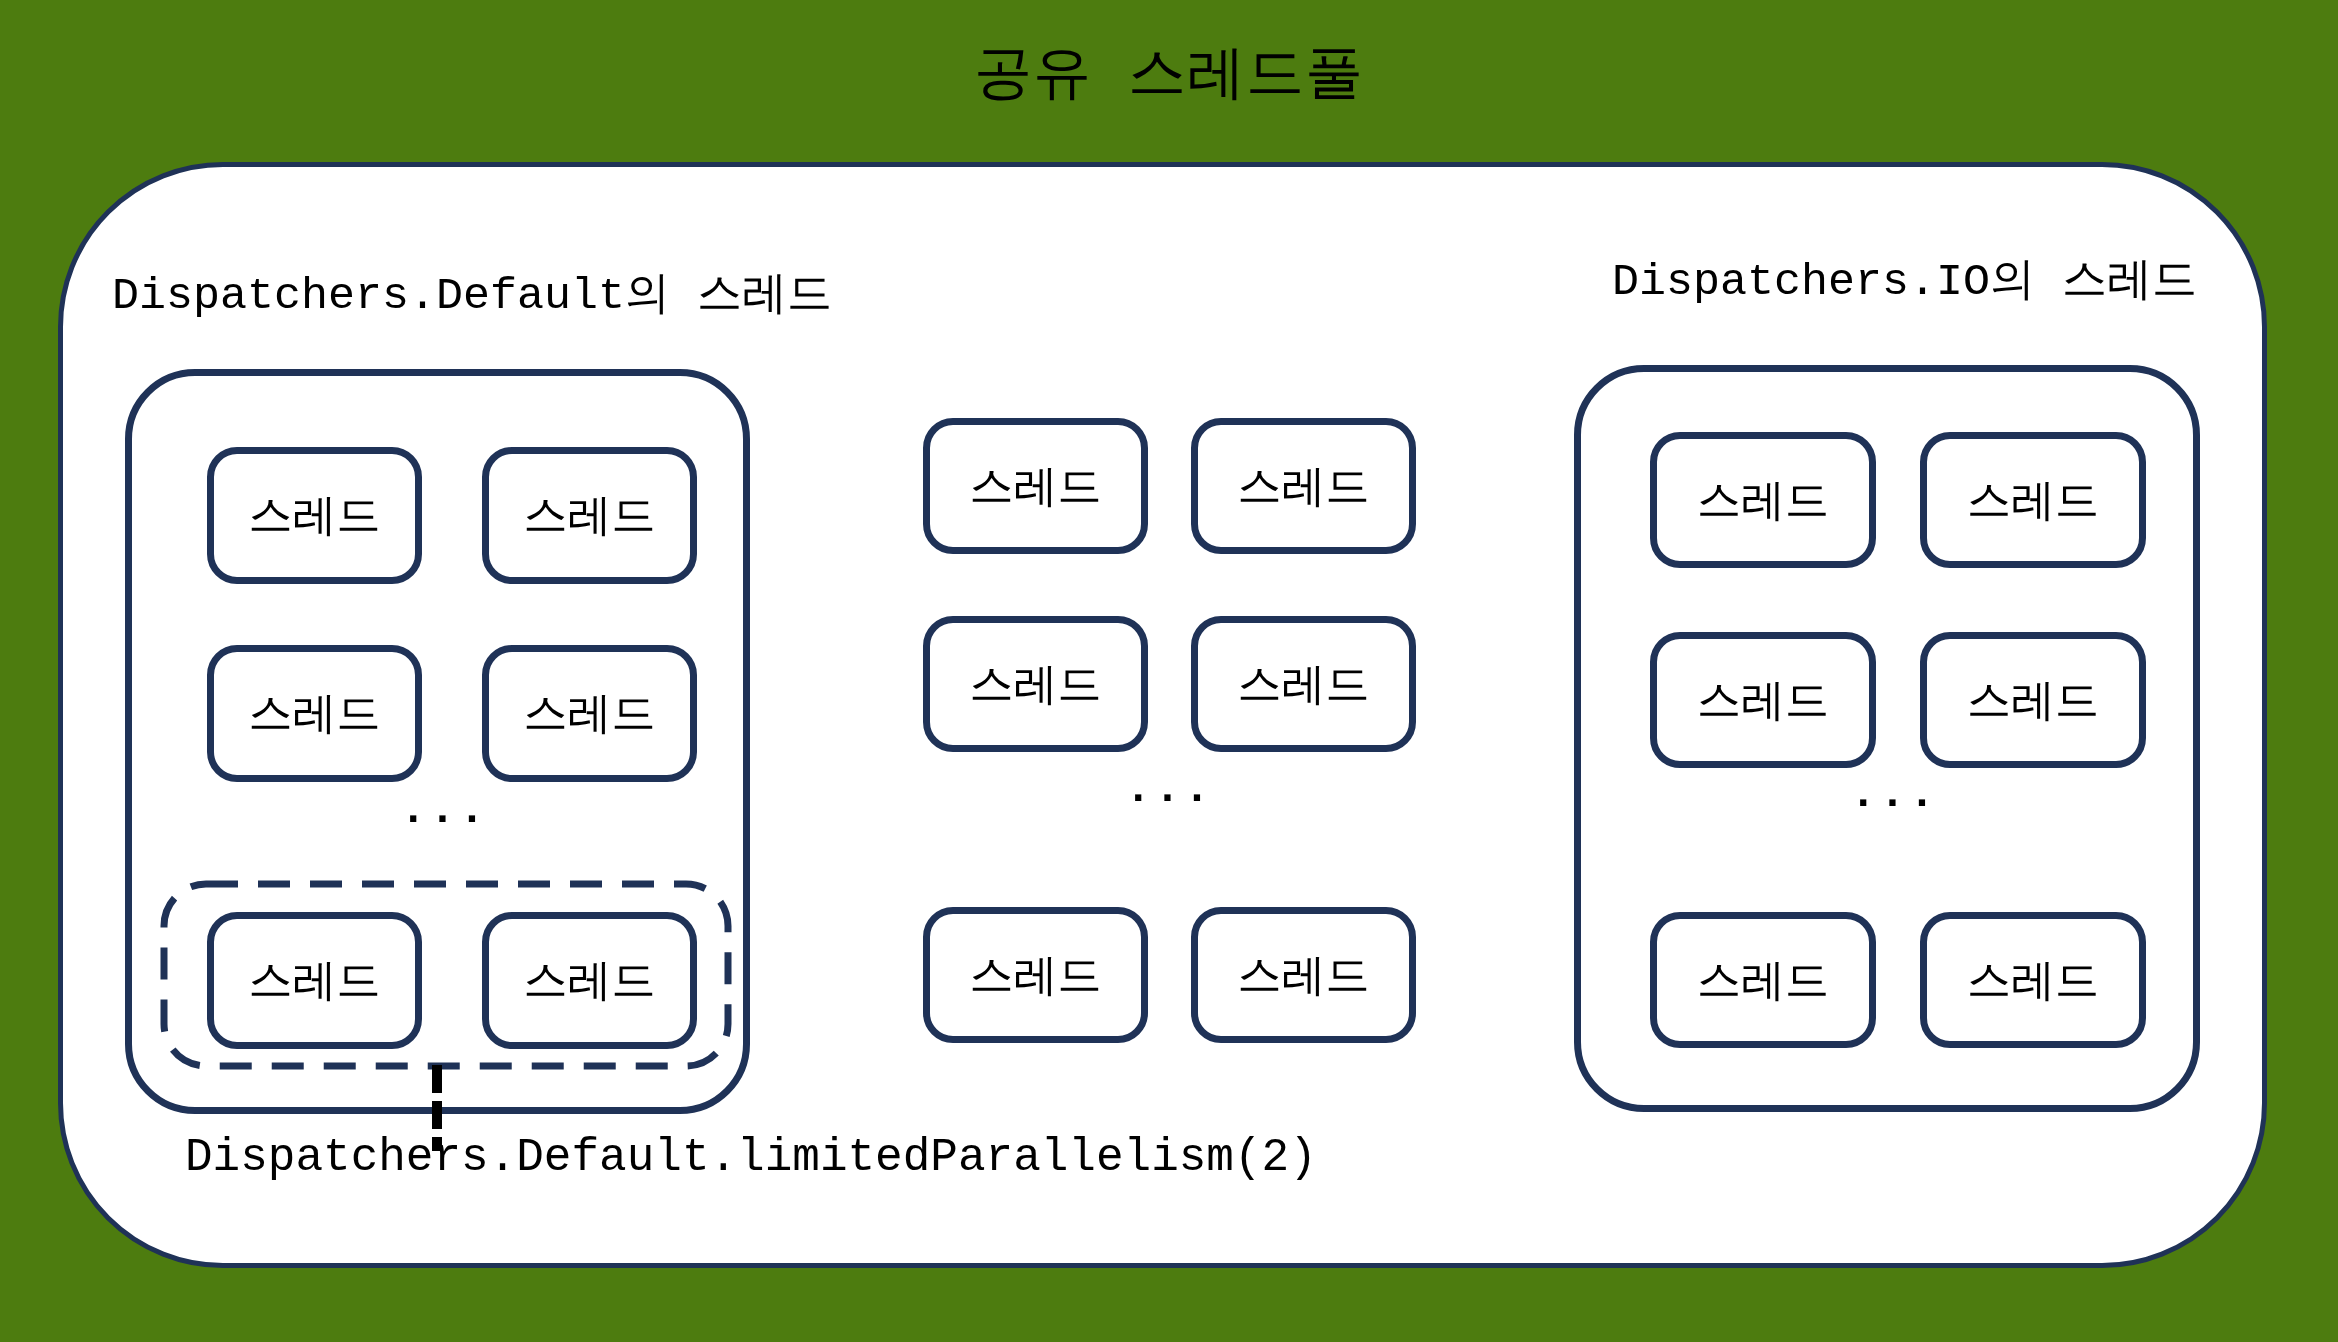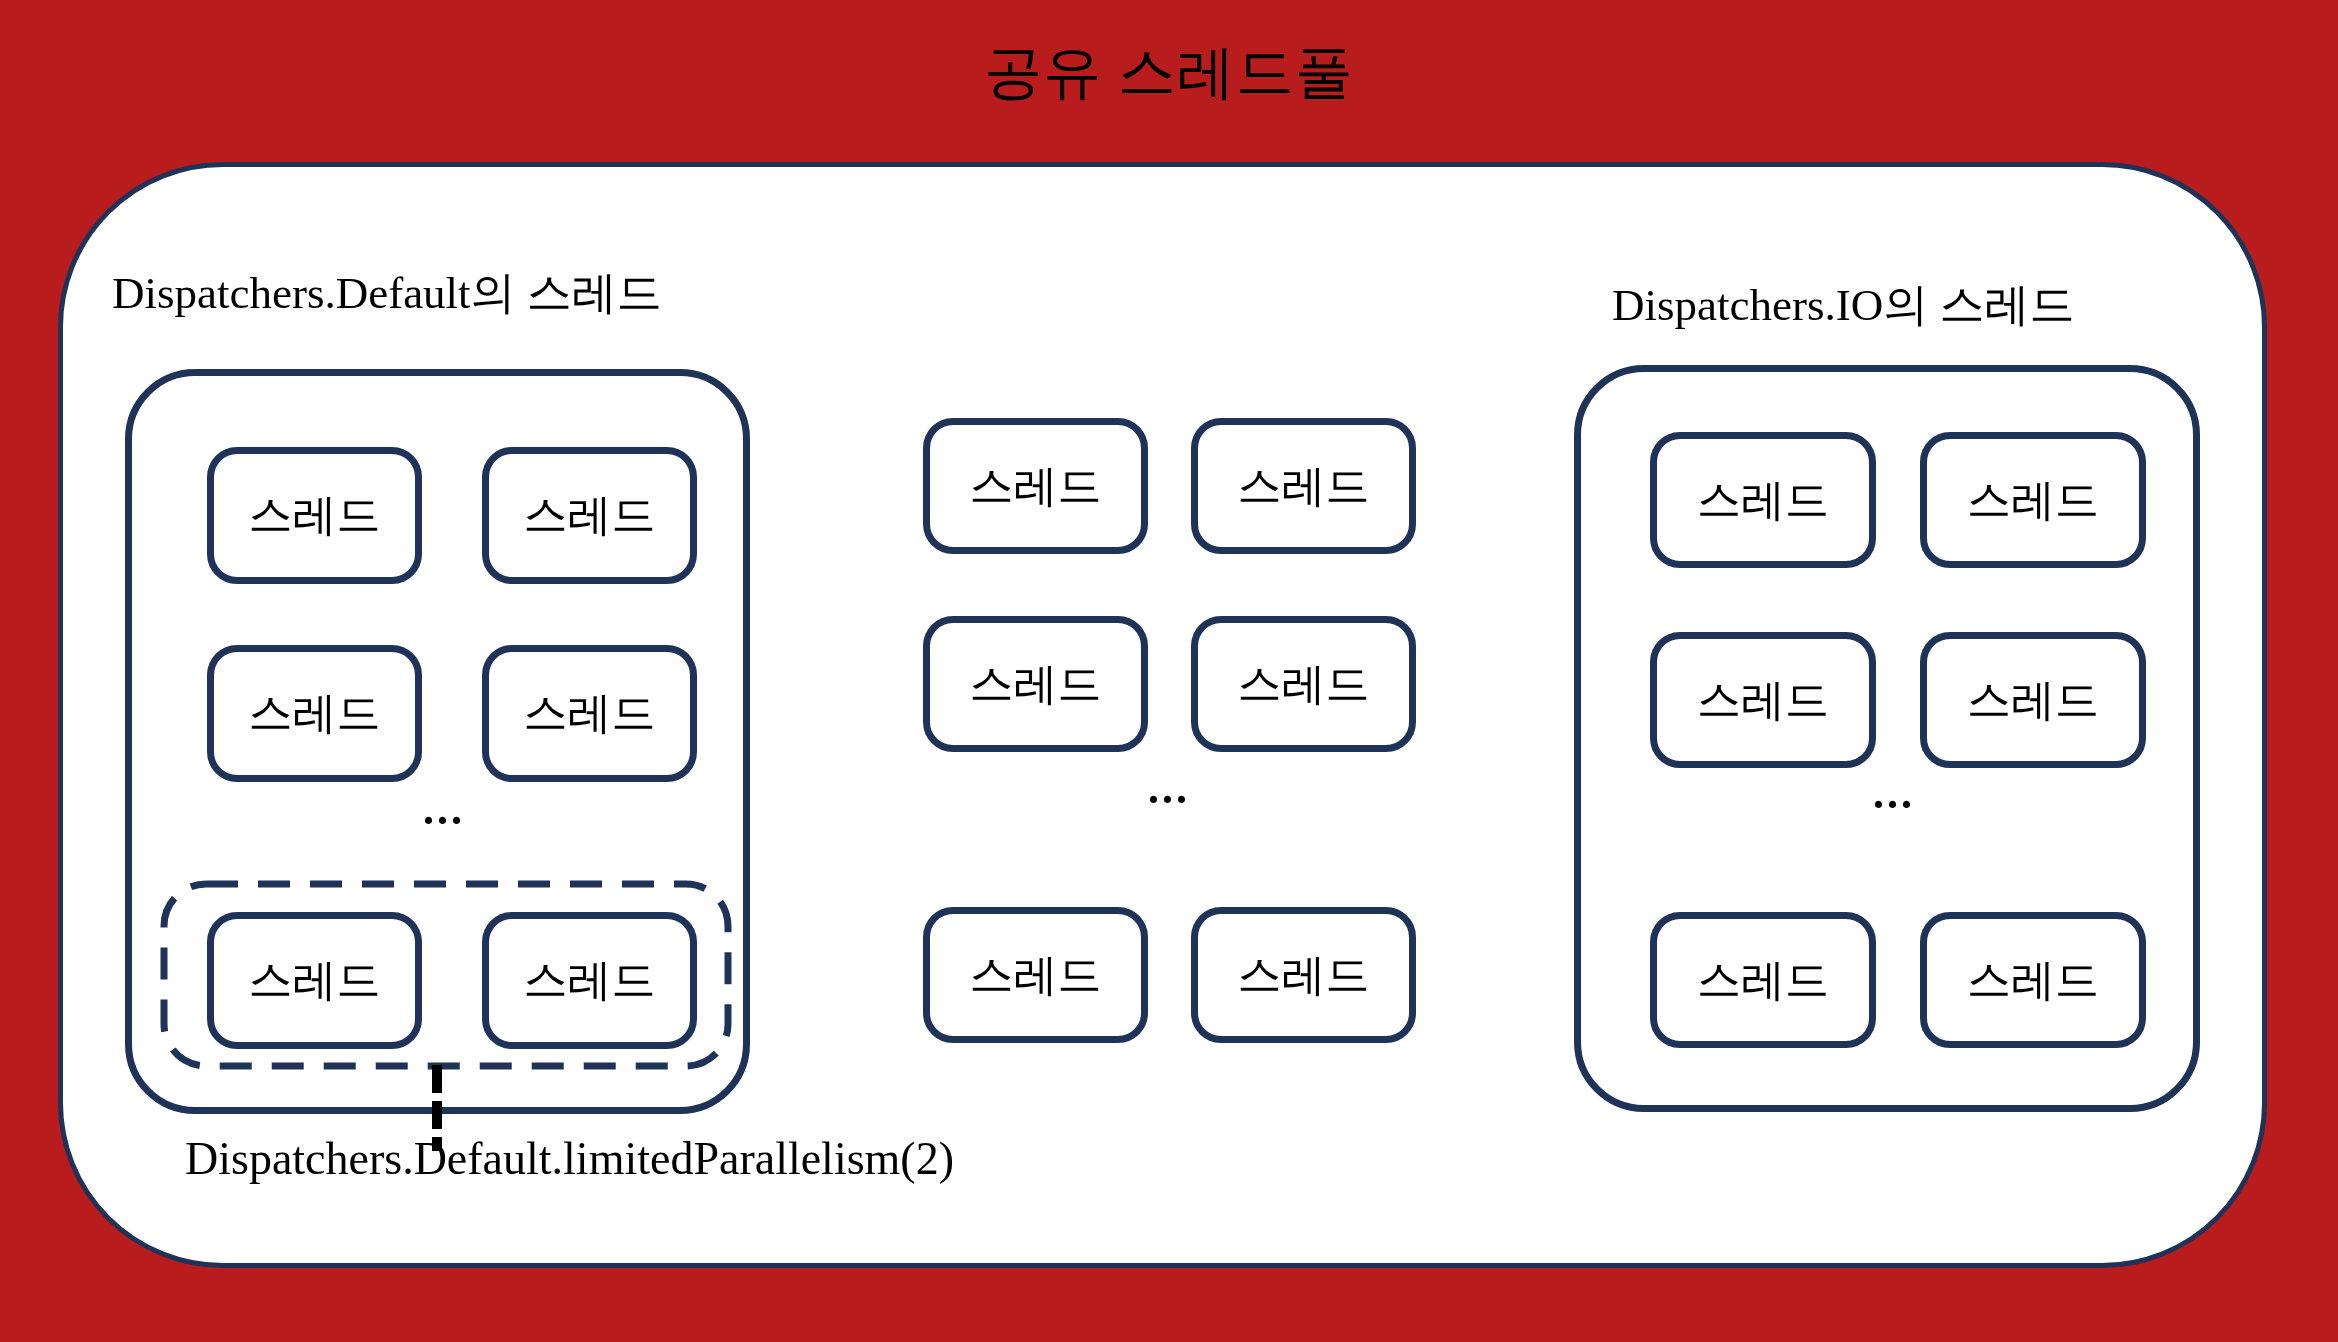--- a/index.html
+++ b/index.html
@@ -5,22 +5,22 @@
   :root {
     --outline: #1f3257;
     --ink: #000000;
   }
   * { margin: 0; padding: 0; box-sizing: border-box; }
   html, body { background: #ffffff; }
   .canvas {
     position: relative;
     width: 2338px;
     height: 1342px;
-    background: #b91c1c;
-    font-family: Liberation Serif, serif;
+    background: #4d7c0f;
+    font-family: Liberation Mono, monospace;
     color: var(--ink);
     overflow: hidden;
   }
   .title {
     position: absolute;
     left: 0; right: 0; top: 34px;
     text-align: center;
     font-size: 58px;
     letter-spacing: 1px;
     color: var(--ink);
@@ -33,21 +33,21 @@
     border-radius: 165px;
     background: #ffffff;
   }
   .sec-label {
     position: absolute;
     font-size: 45px;
     white-space: nowrap;
     color: var(--ink);
   }
   .label-default { left: 49px; top: 96px; }
-  .label-io { left: 1549px; top: 108px; }
+  .label-io { left: 1549px; top: 82px; }
   .group-box {
     position: absolute;
     border: 7px solid var(--outline);
     border-radius: 70px;
     background: #ffffff;
   }
   .g-default { left: 62px; top: 202px; width: 625px; height: 745px; }
   .g-io { left: 1511px; top: 198px; width: 626px; height: 747px; }
   .thread {
     position: absolute;

